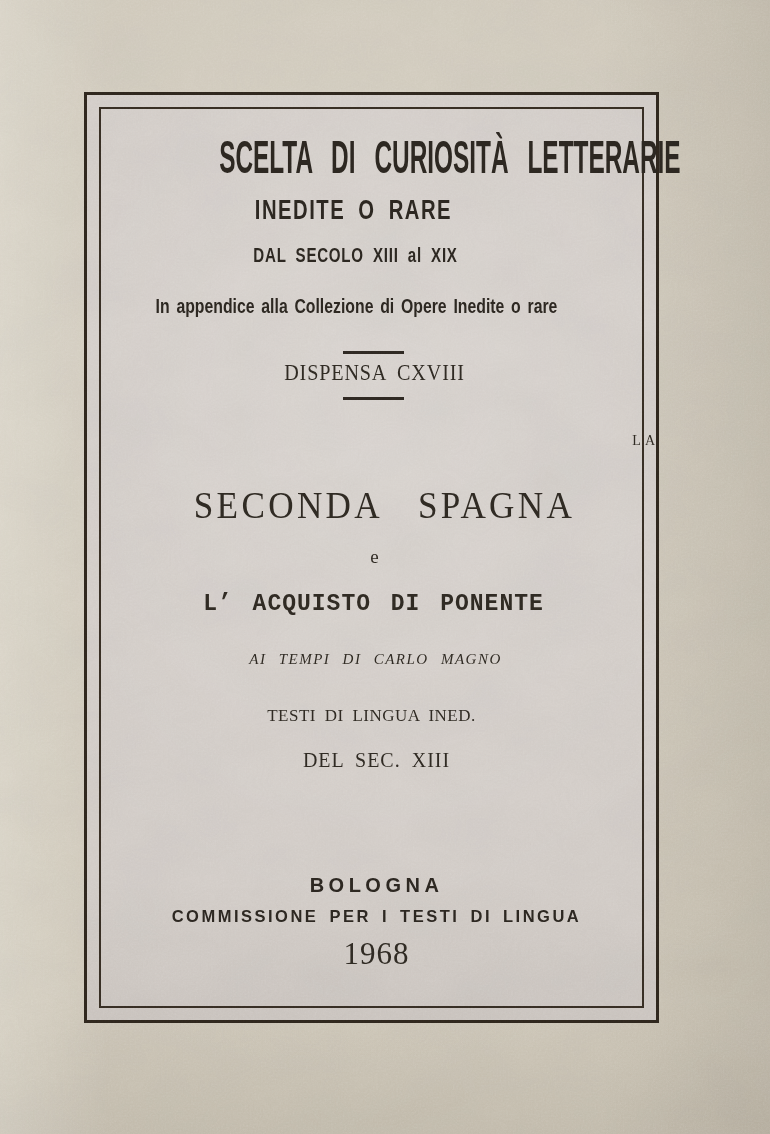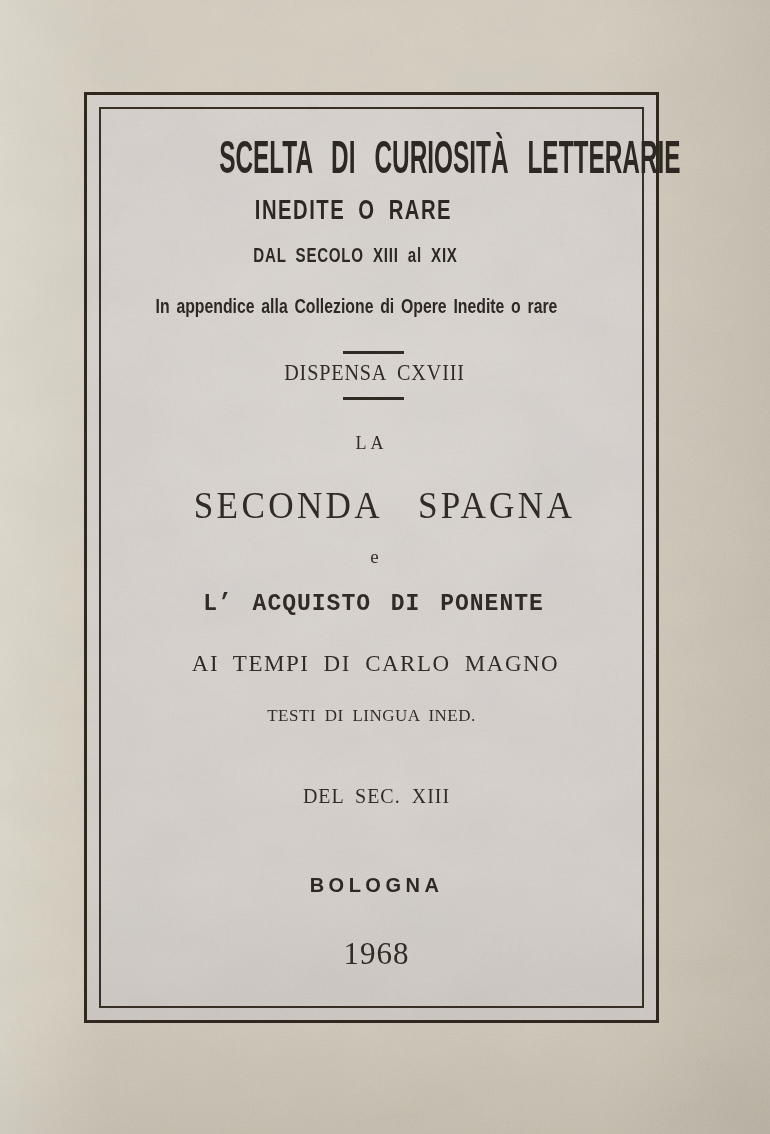--- a/index.html
+++ b/index.html
@@ -40,27 +40,27 @@
   .l-series    {top:134px;font-size:46px;word-spacing:.5em;transform:translateX(0) scaleX(.53);}
   .l-inedite   {top:197px;font-size:27px;letter-spacing:2px;word-spacing:8px;transform:translateX(-18px) scaleX(.75);}
   .l-range     {top:244px;font-size:21px;letter-spacing:1px;word-spacing:6px;transform:translateX(-16px) scaleX(.72);}
   .l-appendix  {top:296px;font-size:20px;word-spacing:3px;transform:translateX(-15px) scaleX(.79);}
   .rule{
     position:absolute;left:343px;width:61px;height:3px;background:#2e2822;
   }
   .rule-top    {top:351px;}
   .rule-bottom {top:397px;}
   .l-dispensa  {top:360px;font-size:24px;letter-spacing:1px;word-spacing:6px;transform:translateX(3px) scaleX(.84);}
-  .l-article   {top:434px;font-size:18px;letter-spacing:4px;}
+  .l-article   {top:434px;font-size:14px;letter-spacing:4px;text-align:right;}
   .l-main      {top:487px;font-size:37px;letter-spacing:3.5px;word-spacing:26px;transform:translateX(13px) scaleX(.95);}
   .l-conj      {top:547px;font-size:19px;transform:translateX(3px);}
   .l-second    {top:593px;font-size:23px;font-weight:700;letter-spacing:1px;word-spacing:5px;transform:translateX(2px);font-family:Liberation Mono, monospace;}
-  .l-subtitle  {top:652px;font-size:23px;letter-spacing:1.5px;word-spacing:7px;transform:translateX(4px);}
+  .l-subtitle  {top:652px;font-size:15px;font-style:italic;letter-spacing:1.5px;word-spacing:7px;transform:translateX(4px);}
   .l-note1     {top:707px;font-size:17px;letter-spacing:.5px;word-spacing:4px;}
-  .l-note2     {top:786px;font-size:20px;letter-spacing:1px;word-spacing:5px;transform:translateX(5px);}
+  .l-note2     {top:750px;font-size:20px;letter-spacing:1px;word-spacing:5px;transform:translateX(5px);}
   .l-city      {top:875px;font-size:20px;letter-spacing:4.5px;transform:translateX(5px);}
   .l-publisher {top:908px;font-size:16.5px;letter-spacing:2.5px;word-spacing:4px;transform:translateX(5px);}
   .l-year      {top:938px;font-size:31px;letter-spacing:1px;transform:translateX(5px);}
 
   .grain{
     position:absolute;inset:0;width:770px;height:1134px;
     pointer-events:none;opacity:.18;mix-blend-mode:overlay;
   }
   .blotch{
     position:absolute;inset:0;width:770px;height:1134px;
@@ -87,20 +87,21 @@
 
   <div class="txt serif l-article">LA</div>
   <div class="txt serif l-main">SECONDA SPAGNA</div>
   <div class="txt serif l-conj">e</div>
   <div class="txt serif l-second">L’ ACQUISTO DI PONENTE</div>
   <div class="txt serif l-subtitle">AI TEMPI DI CARLO MAGNO</div>
   <div class="txt serif l-note1">TESTI DI LINGUA INED.</div>
   <div class="txt serif l-note2">DEL SEC. XIII</div>
 
   <div class="txt sans l-city">BOLOGNA</div>
+  <div class="txt sans l-publisher">COMMISSIONE PER I TESTI DI LINGUA</div>
   <div class="txt serif l-year">1968</div>
 
   <svg class="blotch" width="770" height="1134" xmlns="http://www.w3.org/2000/svg">
     <filter id="blotchf" x="0" y="0" width="100%" height="100%">
       <feTurbulence type="fractalNoise" baseFrequency="0.012 0.016" numOctaves="3" seed="7" stitchTiles="stitch"></feTurbulence>
       <feColorMatrix type="saturate" values="0"></feColorMatrix>
     </filter>
     <rect width="770" height="1134" filter="url(#blotchf)"></rect>
   </svg>
 

